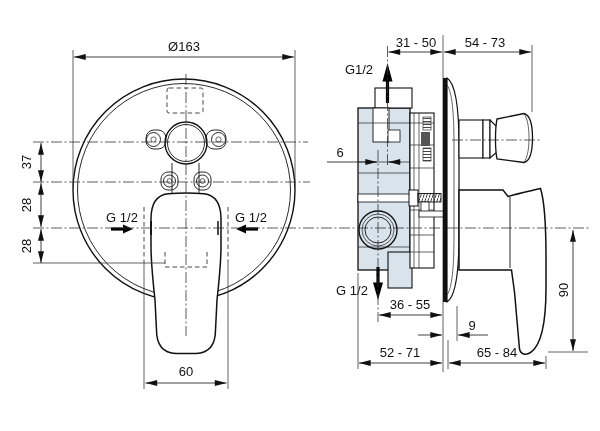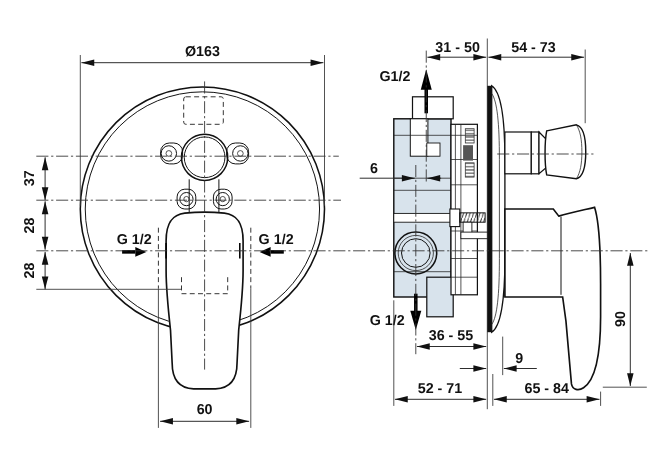--- a/index.html
+++ b/index.html
@@ -1,16 +1,16 @@
 <!DOCTYPE html>
 <html><head>
 <meta charset="utf-8">
 <style>
   html,body{margin:0;padding:0;background:#fff;}
-  .stage{width:600px;height:431px;background:#fff;position:relative;font-family:"Liberation Sans",sans-serif;font-weight:bold;}
+  .stage{width:600px;height:431px;background:#fff;position:relative;font-family:"Liberation Sans",sans-serif;}
   svg{display:block;}
   text{font-family:"Liberation Sans",sans-serif;fill:#111;}
   .dimtxt{font-size:13px;}
   .dimline{stroke:#2a2a2a;stroke-width:0.9;fill:none;}
   .extline{stroke:#3a3a3a;stroke-width:0.8;fill:none;}
   .cline{stroke:#333;stroke-width:0.8;fill:none;stroke-dasharray:11 2.5 2 2.5;}
   .outline{stroke:#111;stroke-width:1.4;fill:none;}
   .outline2{stroke:#111;stroke-width:0.9;fill:none;}
   .thin{stroke:#222;stroke-width:0.7;fill:none;}
   .hid{stroke:#333;stroke-width:0.9;fill:none;stroke-dasharray:4.5 3;}

